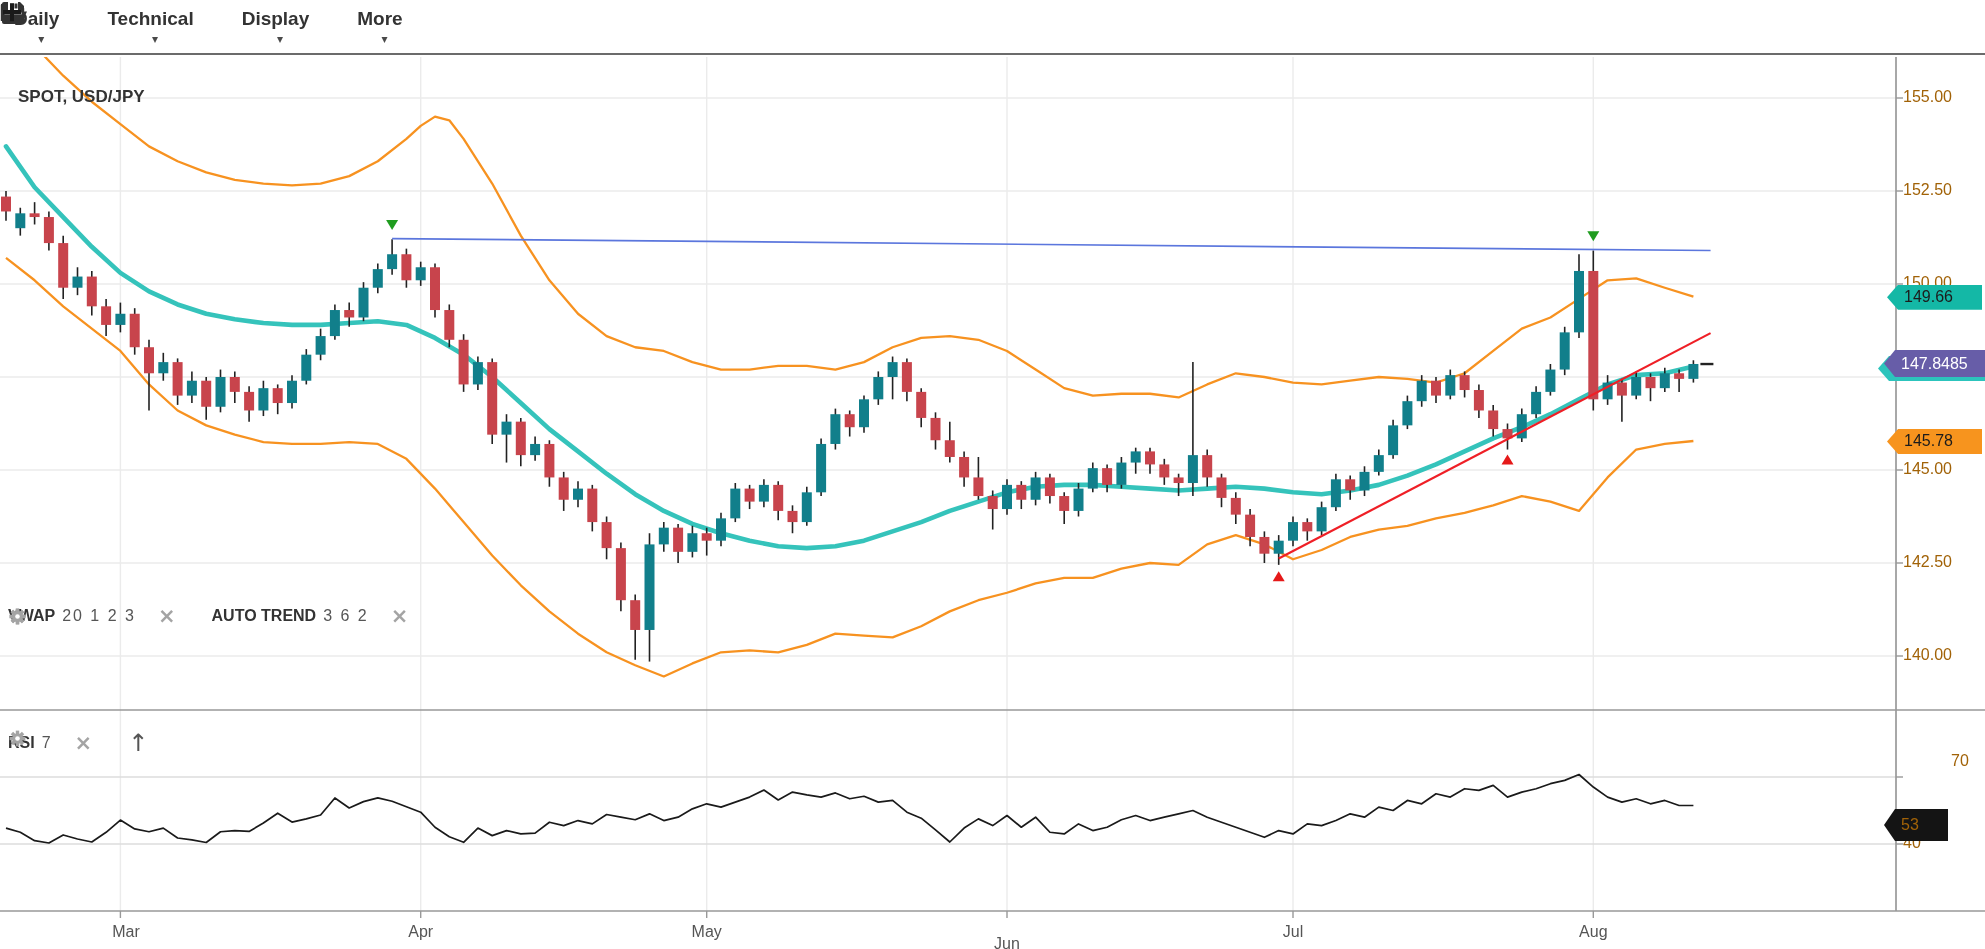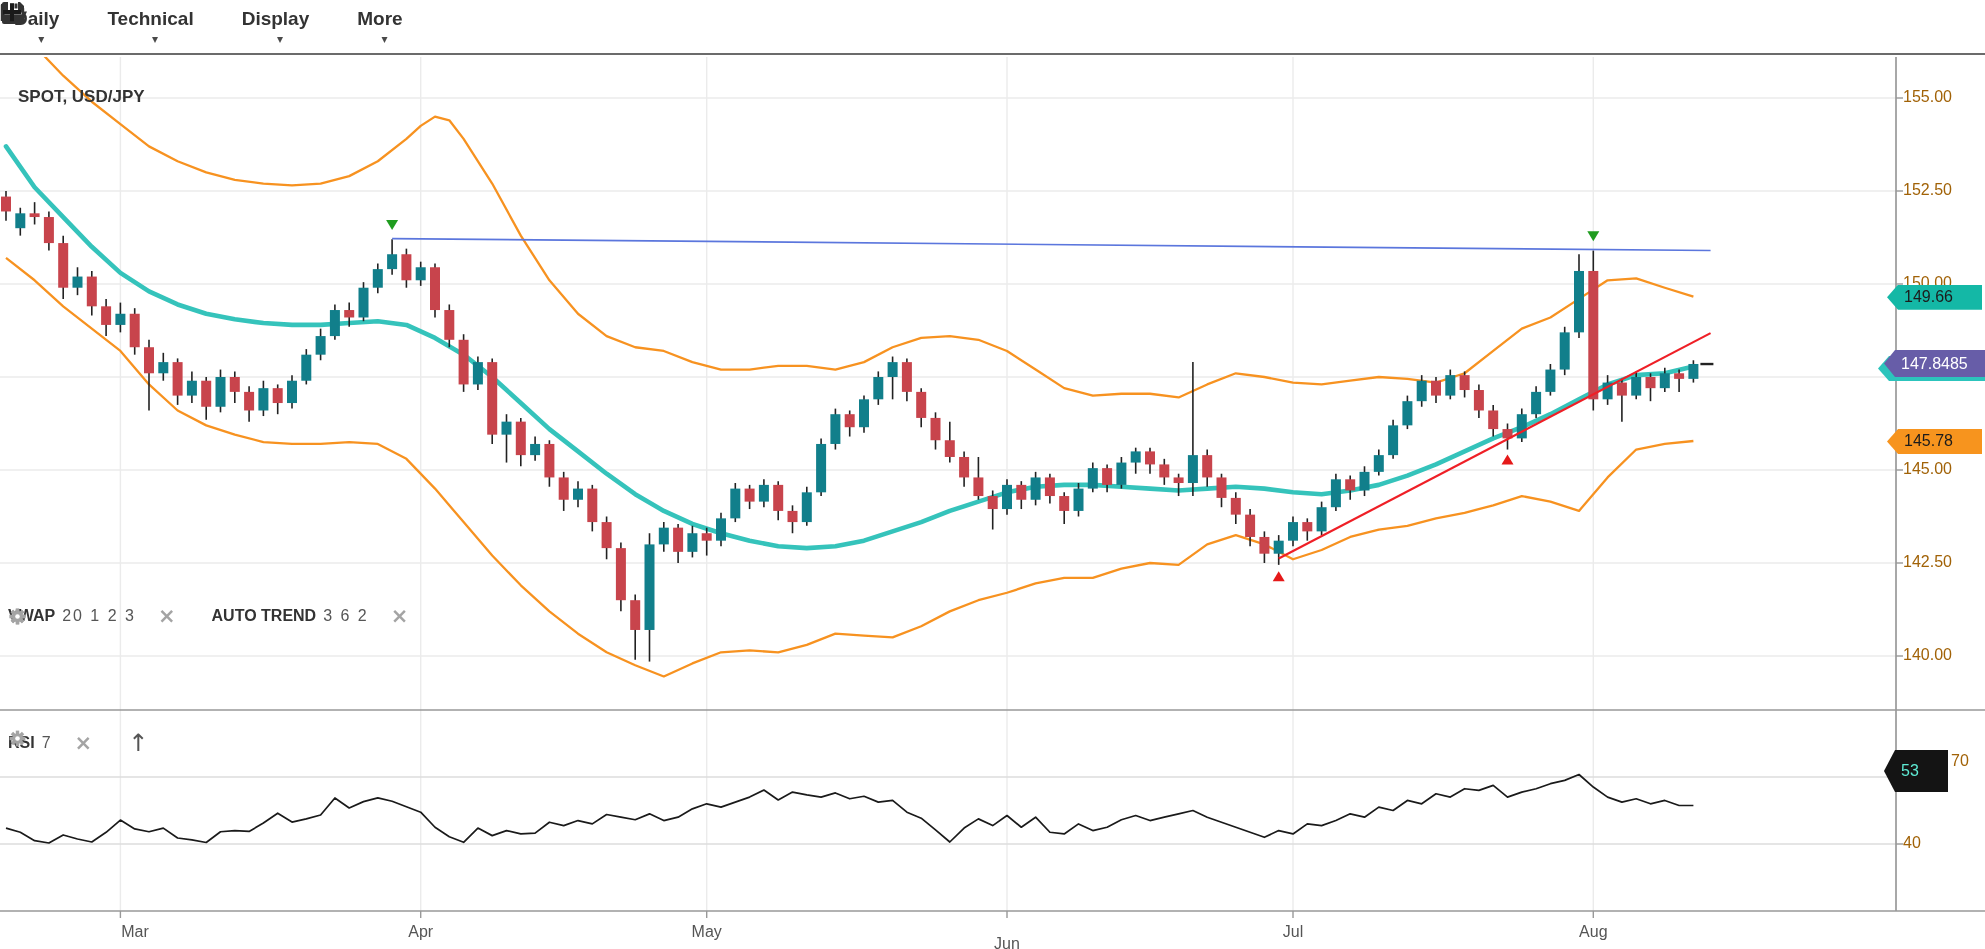--- a/index.html
+++ b/index.html
@@ -437,28 +437,28 @@
         <div class="axis-label" style="top: 310px;">147.50</div>
         <div class="axis-label" style="top: 403px;">145.00</div>
         <div class="axis-label" style="top: 496px;">142.50</div>
         <div class="axis-label" style="top: 589px;">140.00</div>
       </div>
     <div id="rsi-labels">
         <div class="axis-label" style="top: 695px; margin-left: 48px;">70</div>
         <div class="axis-label" style="top: 777px;">40</div>
       </div>
     <div id="month-labels">
-        <div class="month-label" style="left: 135px;">Mar</div>
+        <div class="month-label" style="left: 126px;">Mar</div>
         <div class="month-label" style="left: 420.7px;">Apr</div>
         <div class="month-label" style="left: 706.7px;">May</div>
         <div class="month-label" style="left: 1007px; margin-top: 12px;">Jun</div>
         <div class="month-label" style="left: 1293px;">Jul</div>
         <div class="month-label" style="left: 1593.3px;">Aug</div>
       </div>
     <div id="badges">
         <div class="badge" style="top: 299.036px; left: 1878px; width: 92px; height: 25px; background: rgb(44, 196, 188); color: rgb(255, 255, 255); z-index: 1;"></div>
         <div class="badge" style="top: 227.648px; left: 1887px; width: 78px; height: 25px; background: #14b8a6; color: rgb(28, 28, 28); z-index: 2;">149.66</div>
         <div class="badge" style="top: 293.036px; left: 1884px; width: 101px; height: 27px; background: rgb(103, 93, 168); color: rgb(255, 255, 255); z-index: 2;">147.8485</div>
         <div class="badge" style="top: 371.984px; left: 1887px; width: 78px; height: 25px; background: rgb(247, 148, 30); color: rgb(28, 28, 28); z-index: 2;">145.78</div>
-        <div class="badge" style="top: 693px; left: 1884px; width: 47px; height: 42px; background: rgb(20, 20, 20); color: #5eead4; z-index: 2;">53</div>
+        <div class="badge" style="top: 752px; left: 1884px; width: 47px; height: 32px; background: rgb(20, 20, 20); color: #a16207; z-index: 2;">53</div>
       </div>
   </div>
 </div>
 
 </body></html>

